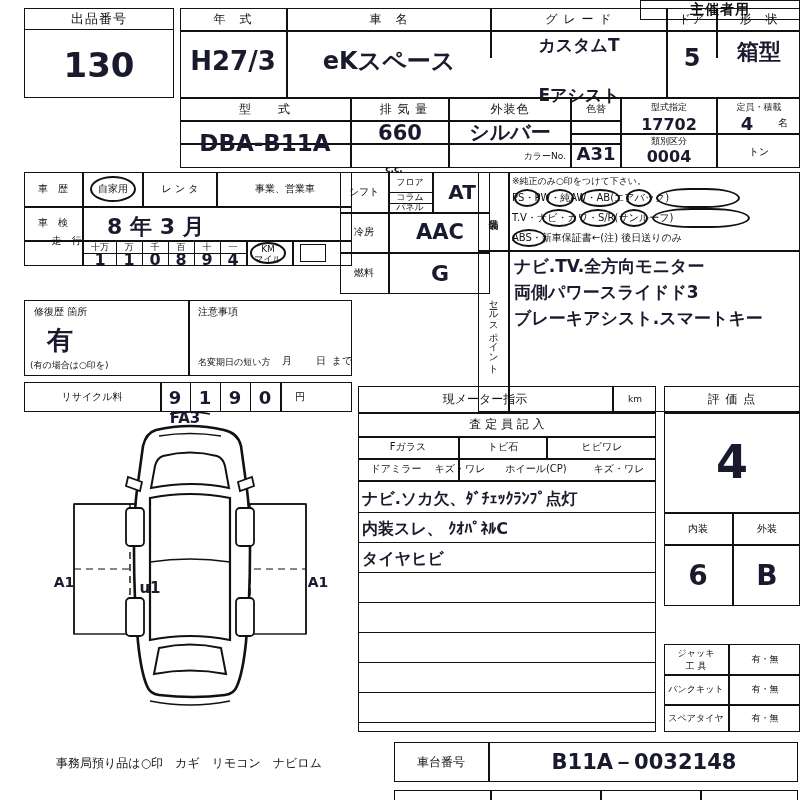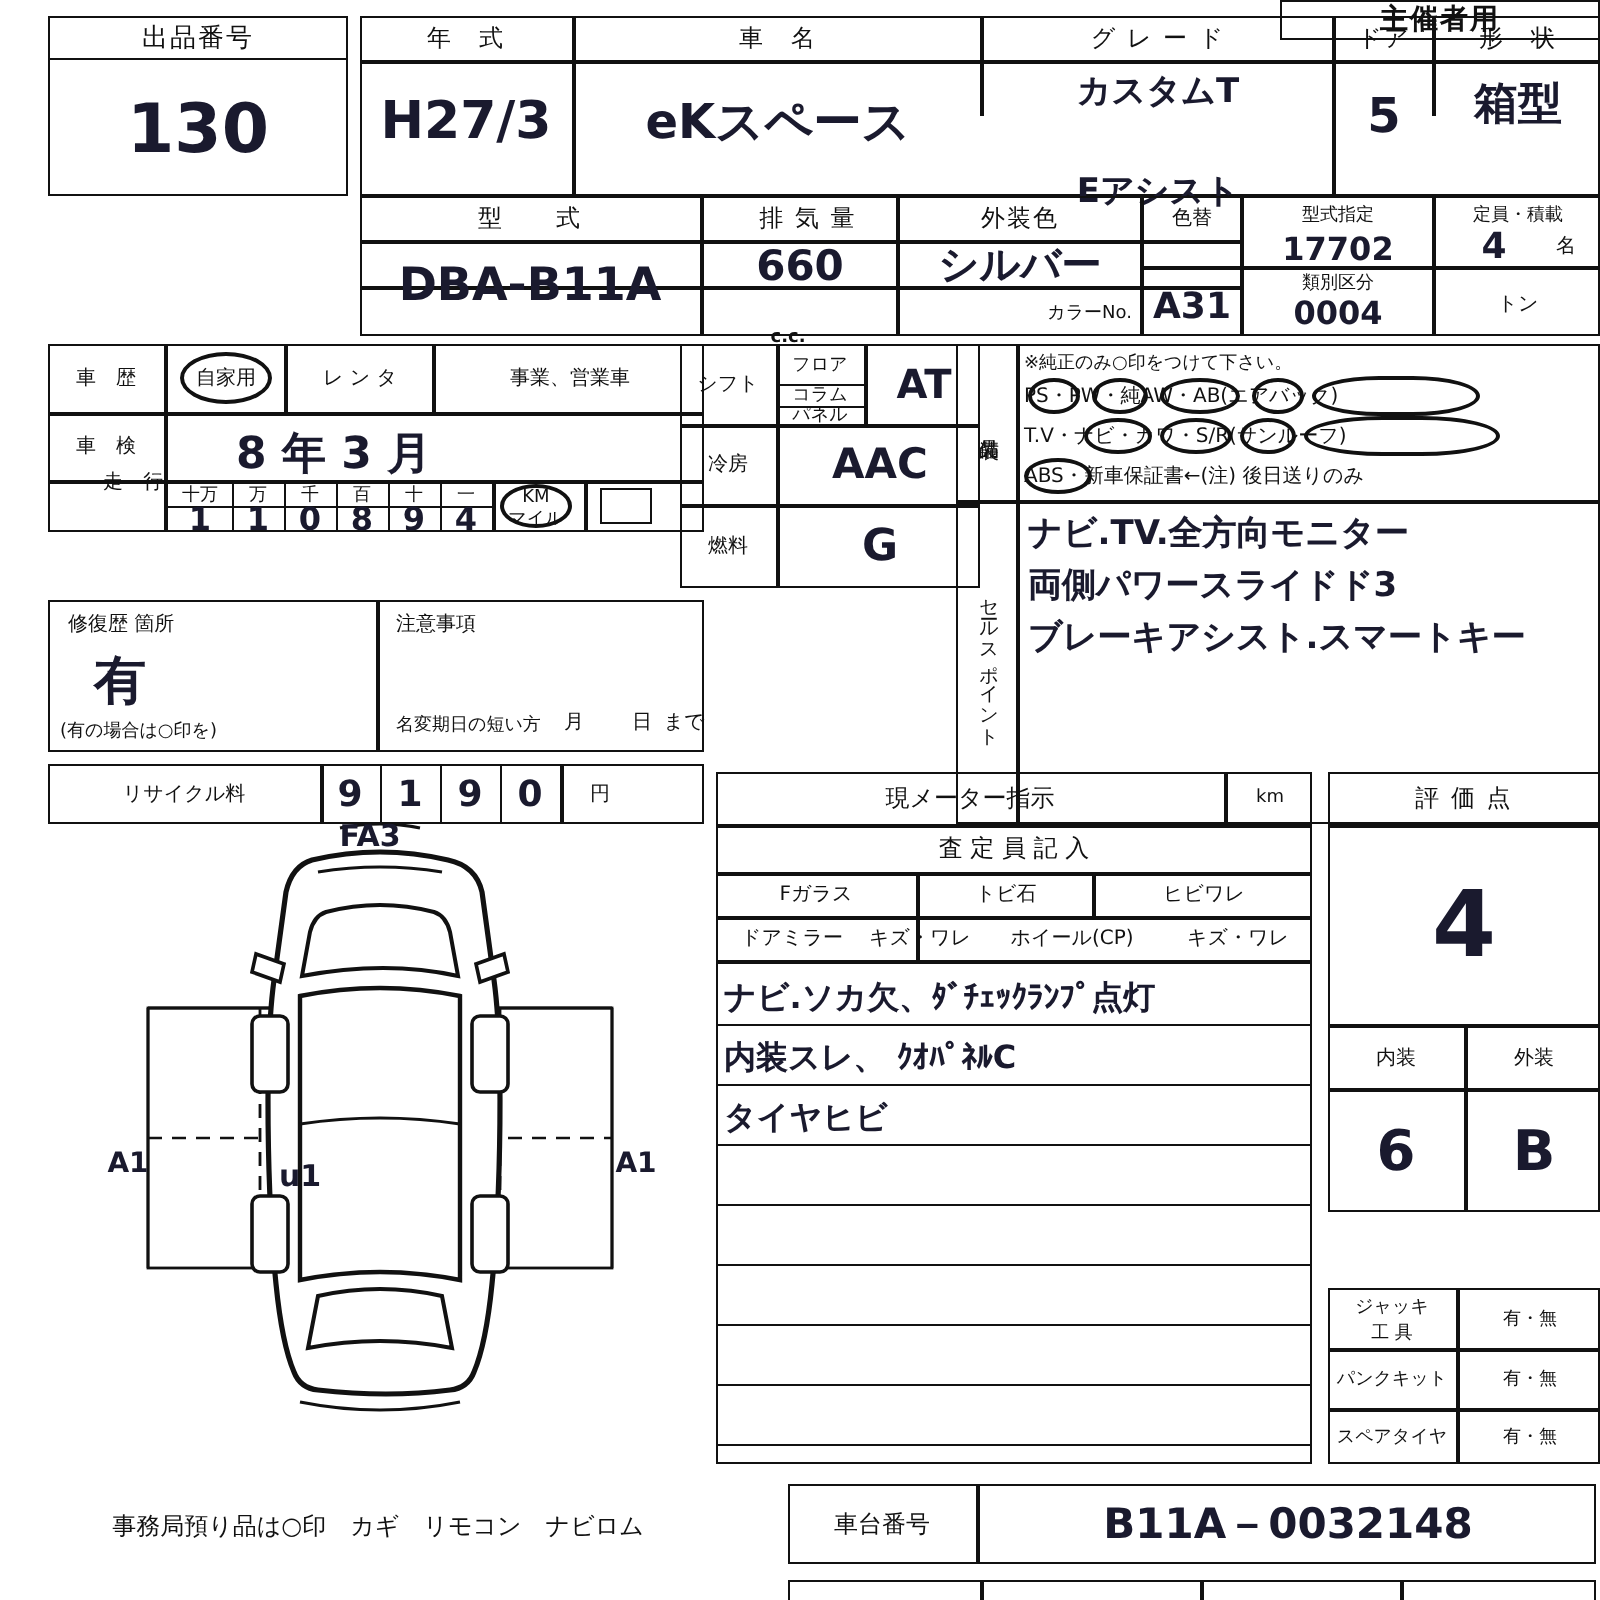--- a/index.html
+++ b/index.html
@@ -95,21 +95,21 @@
   <div class="line" style="left:142px;top:172px;width:1.6px;height:34px;"></div>
   <div class="line" style="left:216px;top:172px;width:1.6px;height:34px;"></div>
 
   <div class="lbl sm" style="left:24px;top:172px;width:58px;height:34px;">車　歴</div>
   <div class="lbl sm" style="left:84px;top:172px;width:58px;height:34px;">自家用</div>
   <div class="circ" style="left:90px;top:176px;width:46px;height:26px;"></div>
   <div class="lbl sm" style="left:144px;top:172px;width:72px;height:34px;">レ ン タ</div>
   <div class="lbl sm" style="left:218px;top:172px;width:134px;height:34px;">事業、営業車</div>
 
   <div class="lbl sm" style="left:24px;top:206px;width:58px;height:34px;">車　検</div>
-  <div class="hw" style="left:84px;top:206px;width:268px;height:42px;font-size:22px;justify-content:flex-start;padding-left:34px;">8 年 3 月</div>
+  <div class="hw" style="left:84px;top:206px;width:268px;height:42px;font-size:22px;justify-content:flex-start;padding-left:23px;">8 年 3 月</div>
 
   <div class="lbl sm" style="left:24px;top:228px;width:58px;height:26px;padding-left:27px;">走　行</div>
   <div class="lbl xs" style="left:84px;top:241px;width:32px;height:12px;">十万</div>
   <div class="lbl xs" style="left:116px;top:241px;width:26px;height:12px;">万</div>
   <div class="lbl xs" style="left:142px;top:241px;width:26px;height:12px;">千</div>
   <div class="lbl xs" style="left:168px;top:241px;width:26px;height:12px;">百</div>
   <div class="lbl xs" style="left:194px;top:241px;width:26px;height:12px;">十</div>
   <div class="lbl xs" style="left:220px;top:241px;width:26px;height:12px;">一</div>
   <div class="line" style="left:84px;top:253px;width:162px;height:1px;"></div>
   <div class="line" style="left:116px;top:241px;width:1px;height:25px;"></div>

